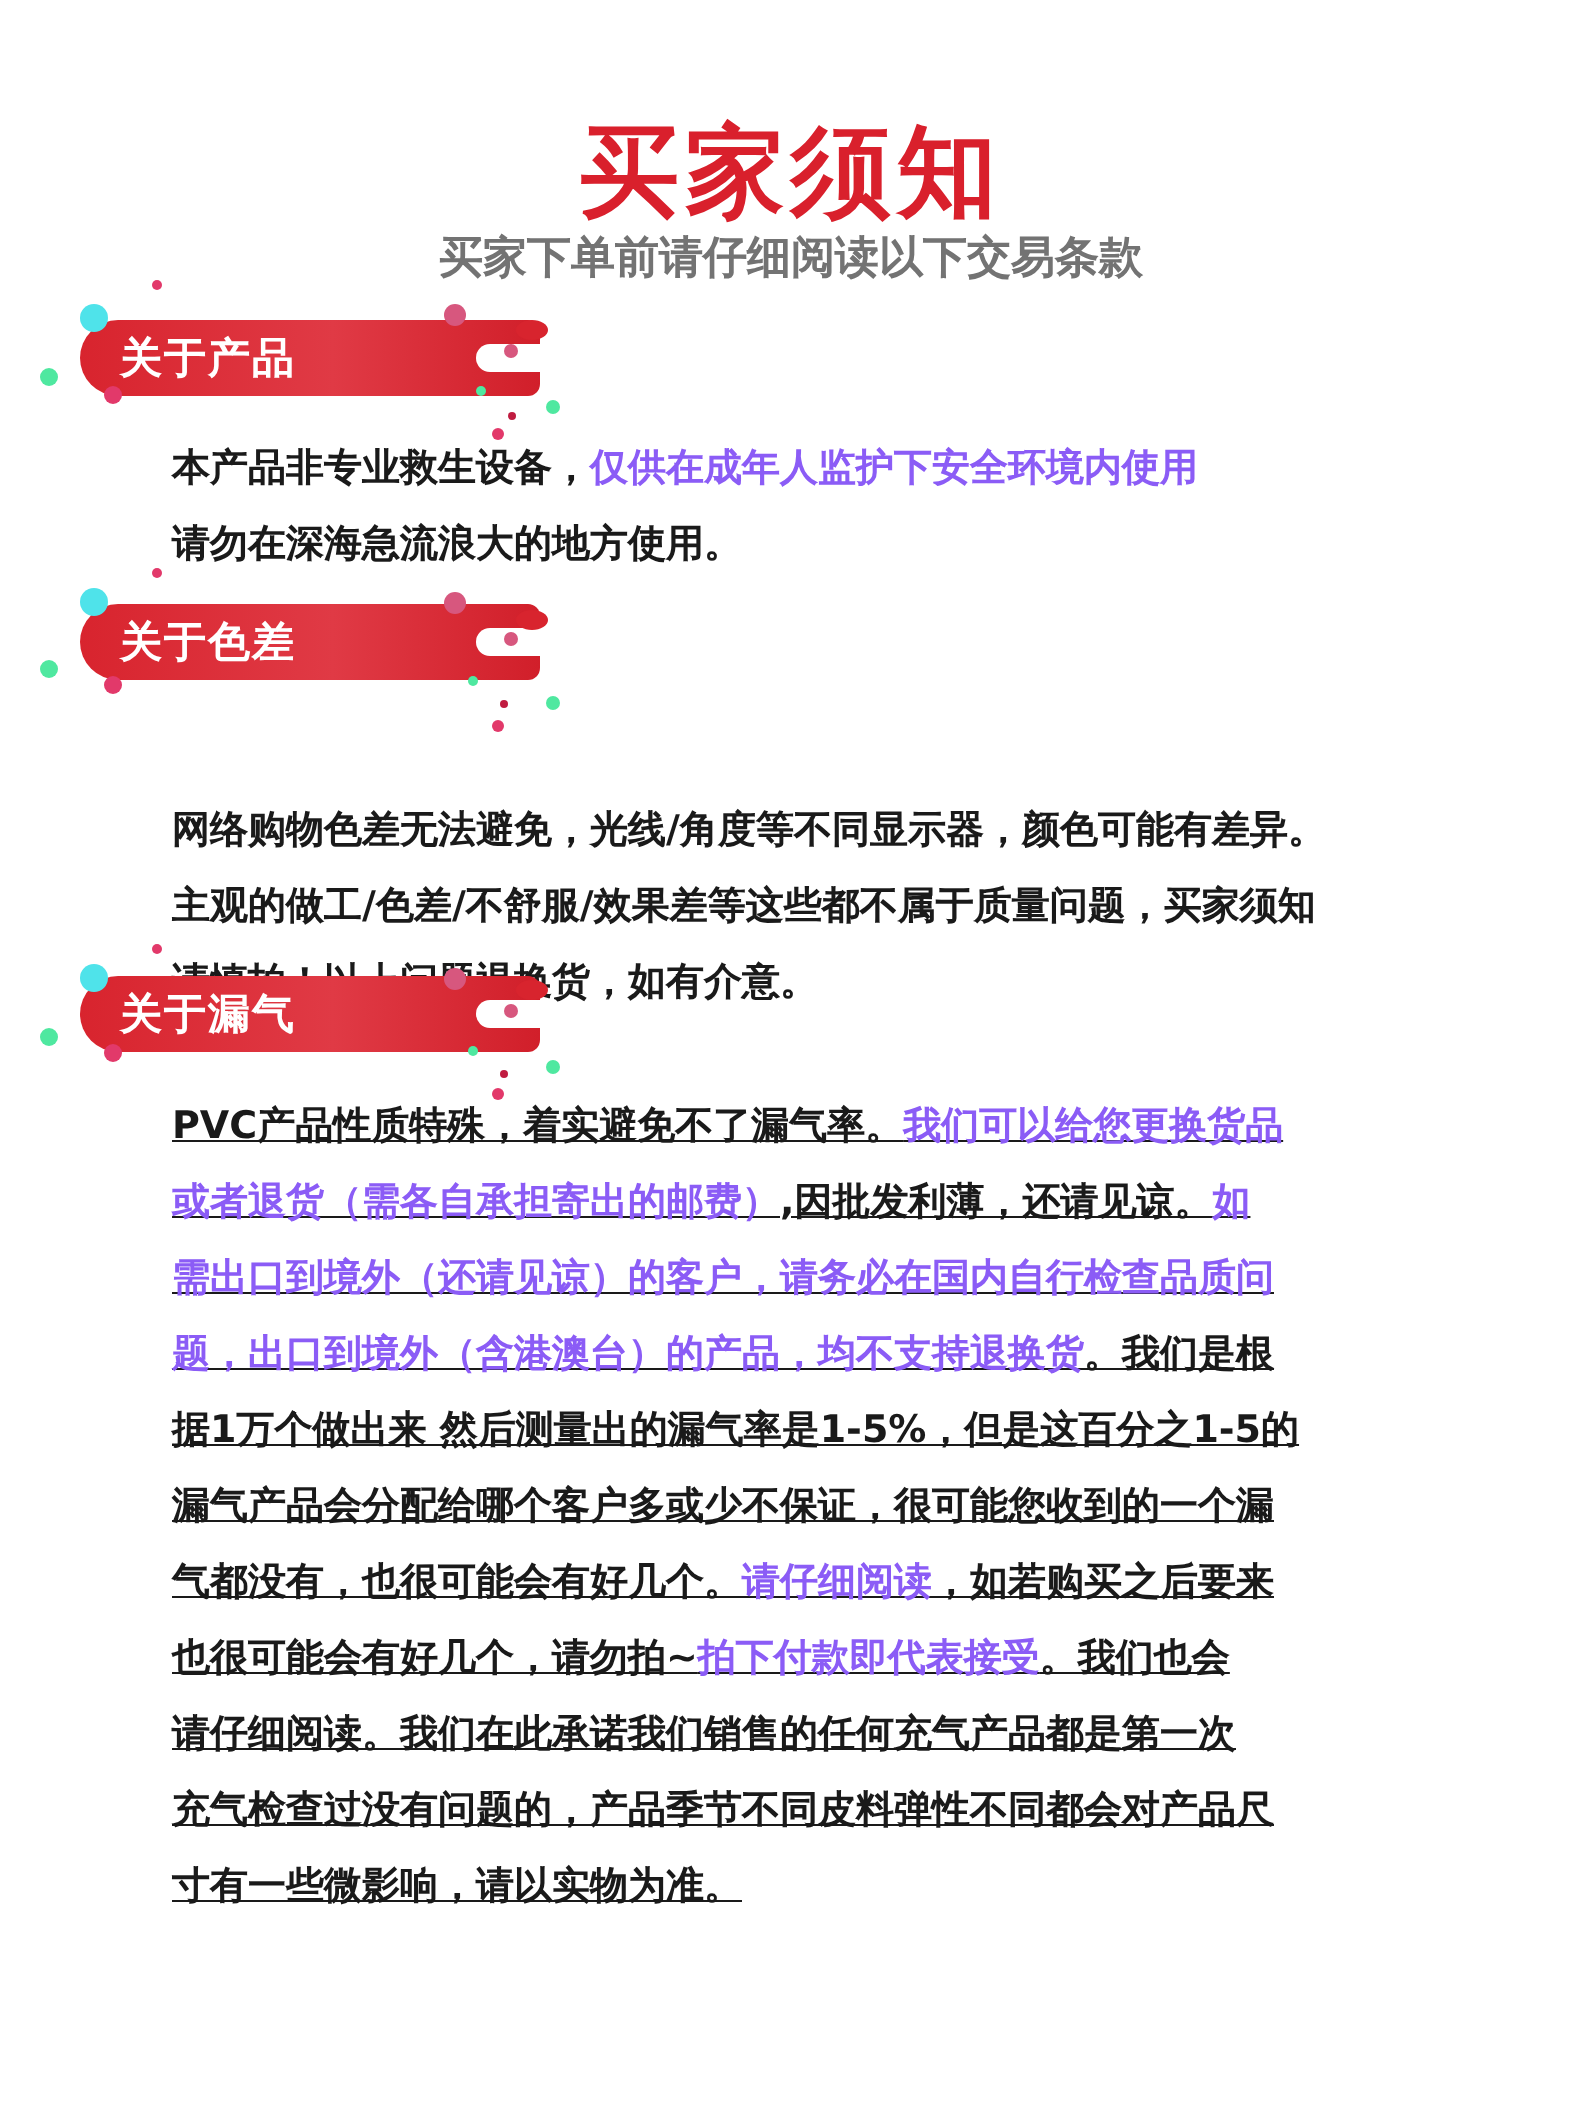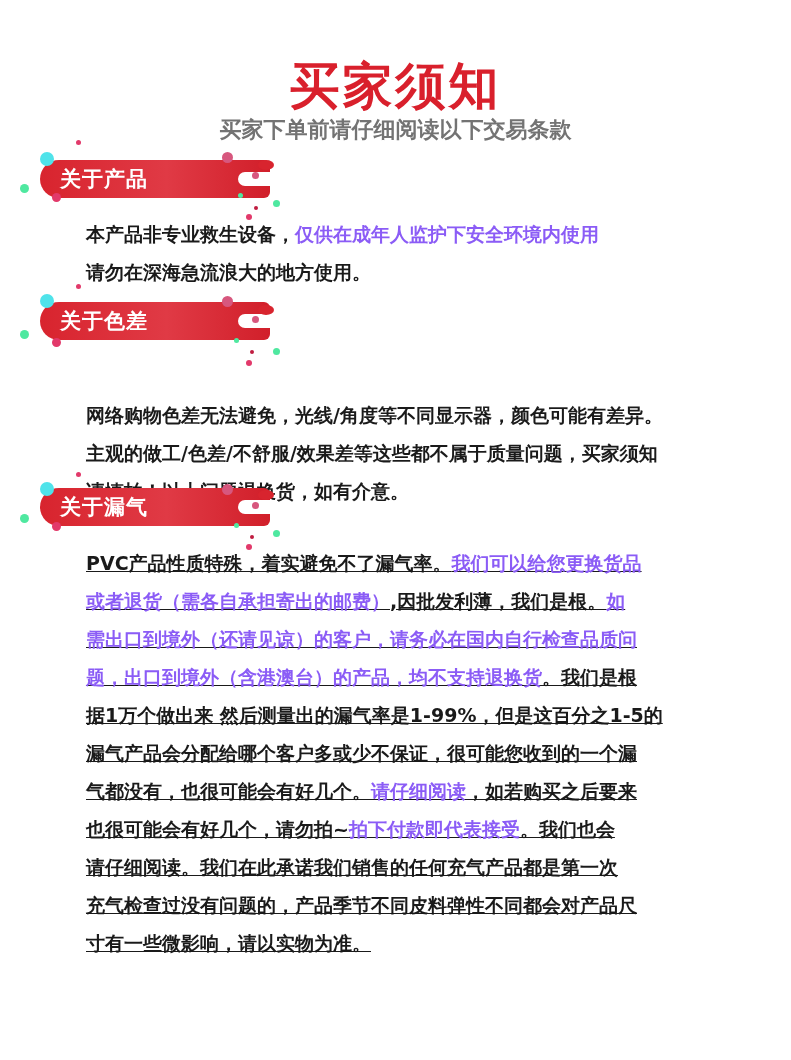--- a/index.html
+++ b/index.html
@@ -90,30 +90,30 @@
 <div class="dot" style="left:273px;top:530px;width:7px;height:7px;background:#4fe8a0;"></div>
 <div class="dot" style="left:250px;top:535px;width:4px;height:4px;background:#c01c40;"></div>
 <div class="dot" style="left:246px;top:544px;width:6px;height:6px;background:#e2396a;"></div>
 <div class="dot" style="left:76px;top:472px;width:5px;height:5px;background:#e2396a;"></div>
 
 <div class="para" style="top:544px;width:660px;text-decoration:underline;">
   <div>
     <span>PVC产品性质特殊，着实避免不了漏气率。</span><span class="red">我们可以给您更换货品</span>
   </div>
   <div>
-    <span class="red">或者退货（需各自承担寄出的邮费）</span><span>,因批发利薄，我们是根。</span><span class="red">如</span>
+    <span class="red">或者退货（需各自承担寄出的邮费）</span><span>,因批发利薄，还请见谅。</span><span class="red">如</span>
   </div>
   <div>
     <span class="red">需出口到境外（还请见谅）的客户，请务必在国内自行检查品质问</span>
   </div>
   <div>
     <span class="red">题，出口到境外（含港澳台）的产品，均不支持退换货</span><span>。我们是根</span>
   </div>
   <div>
-    <span>据1万个做出来 然后测量出的漏气率是1-99%，但是这百分之1-5的</span>
+    <span>据1万个做出来 然后测量出的漏气率是1-5%，但是这百分之1-5的</span>
   </div>
   <div>
     <span>漏气产品会分配给哪个客户多或少不保证，很可能您收到的一个漏</span>
   </div>
   <div>
     <span>气都没有，也很可能会有好几个。</span><span class="red">请仔细阅读</span><span>，如若购买之后要来</span>
   </div>
   <div>
     <span>也很可能会有好几个，请勿拍~</span><span class="red">拍下付款即代表接受</span><span>。我们也会</span>
   </div>

